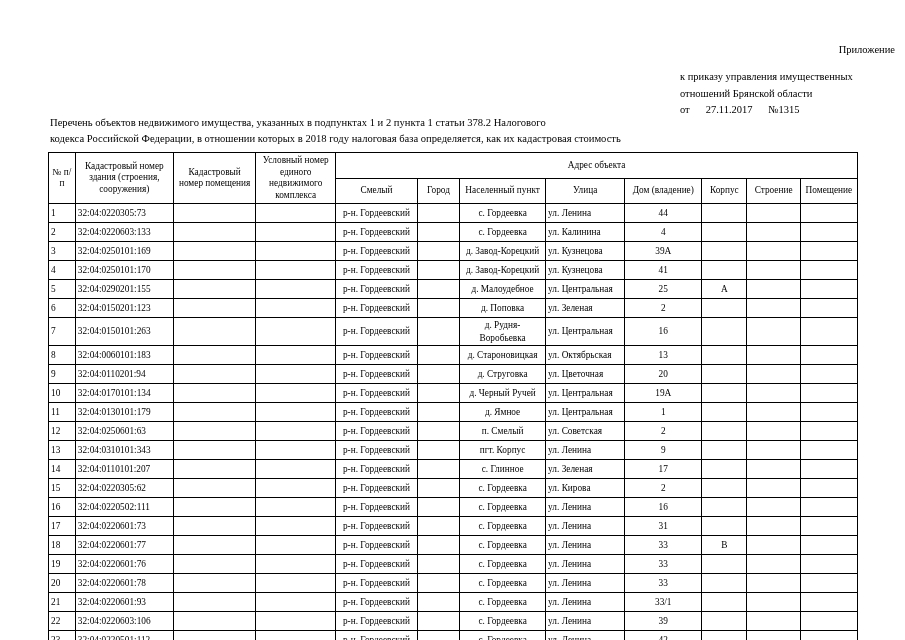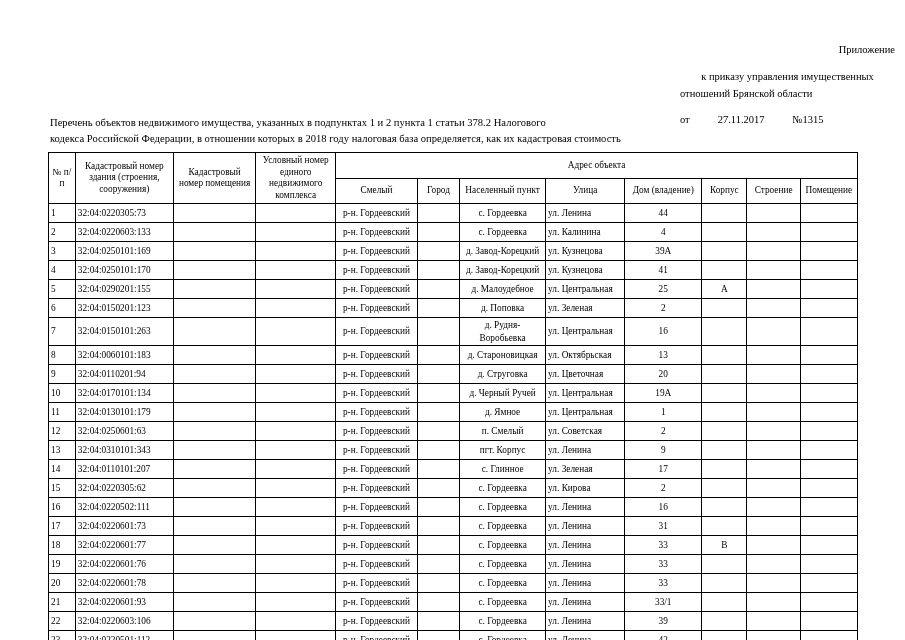--- a/index.html
+++ b/index.html
@@ -28,29 +28,29 @@
     top: 42px;
     width: 215px;
     font-size: 10.5px;
     line-height: 1.55;
   }
   .header-line-1 {
     text-align: right;
     margin-bottom: 11px;
   }
   .header-line-2 {
-    text-align: center;
+    text-align: left;
   }
   .header-line-3 {
     text-align: left;
   }
   .header-date-row {
-    margin-top: 10px;
+    margin-top: 0;
     display: flex;
-    gap: 28px;
+    gap: 16px;
     font-size: 10.5px;
   }
   .header-date-row .lbl { }
   .title-block {
     position: absolute;
     left: 50px;
     top: 115px;
     width: 810px;
     text-align: left;
     font-size: 10.6px;

